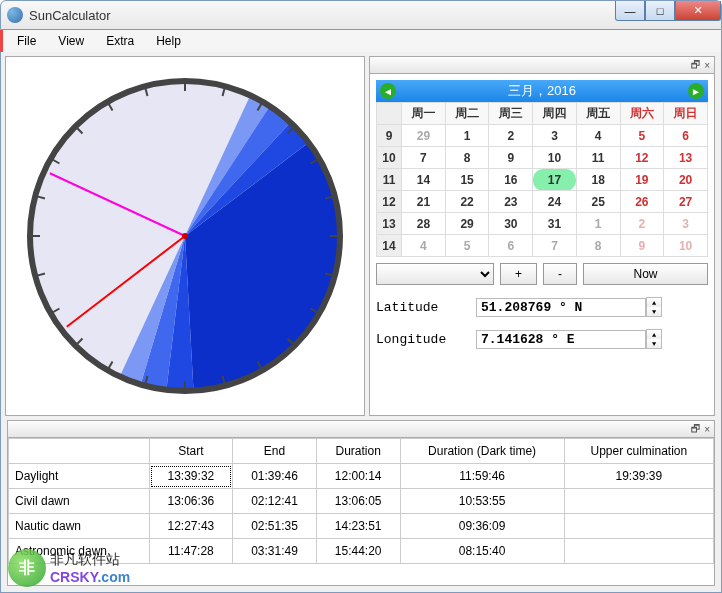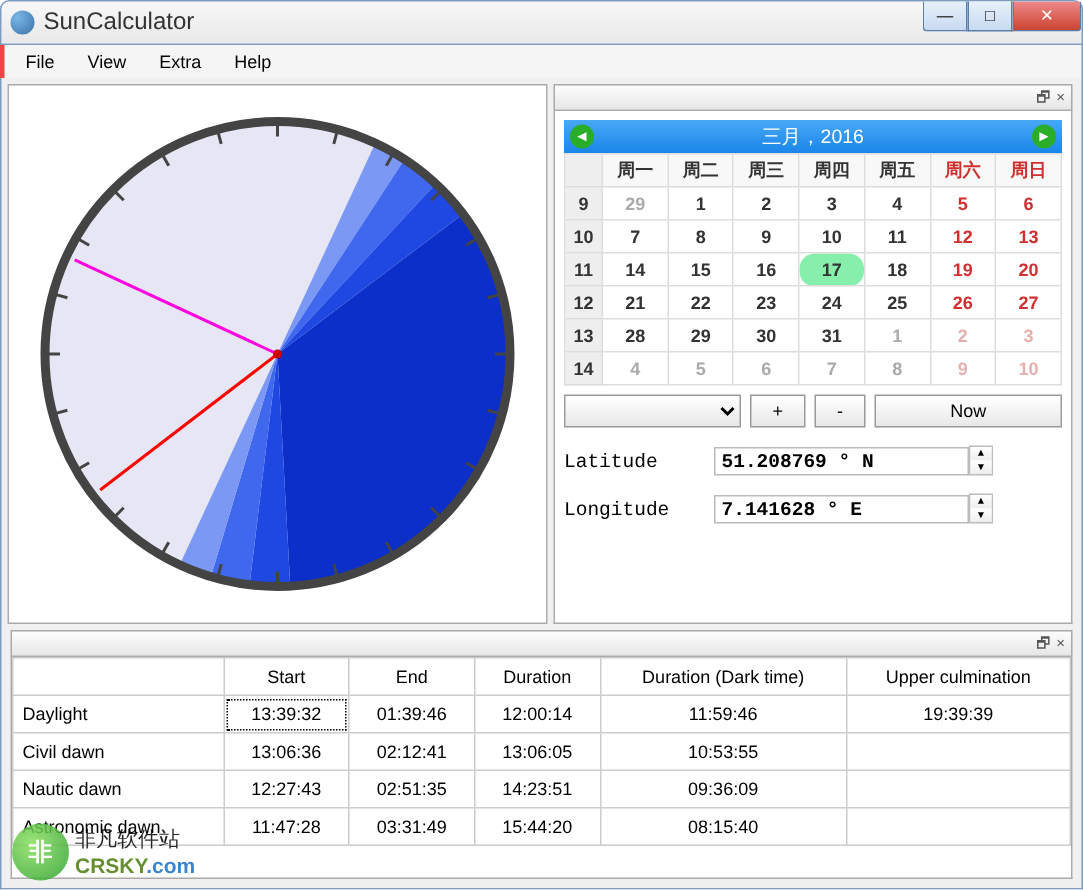--- a/index.html
+++ b/index.html
@@ -1,21 +1,21 @@
 <!DOCTYPE html>
 <html><head>
 <meta charset="utf-8">
 <style>
 * { box-sizing: border-box; margin: 0; padding: 0; }
 body { font-family: Tahoma, "Microsoft YaHei", sans-serif; font-size: 12px; background: #fff; width: 722px; height: 593px; overflow: hidden; position: relative; }
 
 
 .titlebar { height: 30px; background: linear-gradient(to bottom, #f8f8f8, #e8e8e8); border: 1px solid #7c9bbd; border-radius: 6px 6px 0 0; display: flex; align-items: center; padding: 0 6px; position: relative; }
 .titlebar .app-icon { width: 16px; height: 16px; border-radius: 50%; background: radial-gradient(circle at 30% 30%, #7ab8e8, #3a6fa8); margin-right: 6px; }
-.titlebar .title { color: #333; font-size: 16px; }
+.titlebar .title { color: #333; font-size: 13px; }
 .winbtns { position: absolute; right: 0; top: 0; display: flex; }
 .winbtn { width: 30px; height: 20px; border: 1px solid #5a7faa; border-top: none; display: flex; align-items: center; justify-content: center; font-size: 11px; font-family: Arial; }
 .winbtn.min { background: linear-gradient(to bottom, #e8f0fa, #c8daf0); border-radius: 0 0 0 3px; }
 .winbtn.max { background: linear-gradient(to bottom, #e8f0fa, #c8daf0); }
 .winbtn.close { background: linear-gradient(to bottom, #e88, #c43); color: #fff; border-radius: 0 0 3px 0; width: 46px; }
 
 
 .menubar { height: 22px; background: #f5f5f5; border-left: 3px solid #ef4444; border-right: 1px solid #7c9bbd; display: flex; align-items: center; padding: 0 4px; gap: 2px; }
 .menubar span { padding: 2px 10px; cursor: default; }
 
@@ -65,21 +65,21 @@
 .datatable th, .datatable td { border: 1px solid #ccc; padding: 4px 8px; text-align: center; font-weight: normal; height: 25px; }
 .datatable th { background: #fff; }
 .datatable td.rowhead { text-align: left; padding-left: 6px; }
 .datatable td.sel { outline: 1px dotted #000; outline-offset: -3px; }
 
 
 .wm { position: absolute; left: 8px; bottom: 6px; display: flex; align-items: center; gap: 4px; opacity: 0.85; }
 .wm .logo { width: 38px; height: 38px; border-radius: 50%; background: radial-gradient(circle at 35% 35%, #8adf60, #2a9f2a); display: flex; align-items: center; justify-content: center; color: #fff; font-size: 16px; font-weight: bold; }
 .wm .txt1 { font-size: 14px; color: #000000; }
 .wm .txt2 { font-size: 14px; font-weight: bold; }
-.wm .txt2 .r { color: #4d7c0f; }
+.wm .txt2 .r { color: #6d28d9; }
 .wm .txt2 .b { color: #1a6fc8; }
 </style>
 </head>
 <body>
 
 <div class="titlebar">
   <div class="app-icon"></div>
   <div class="title">SunCalculator</div>
   <div class="winbtns">
     <div class="winbtn min">—</div>

